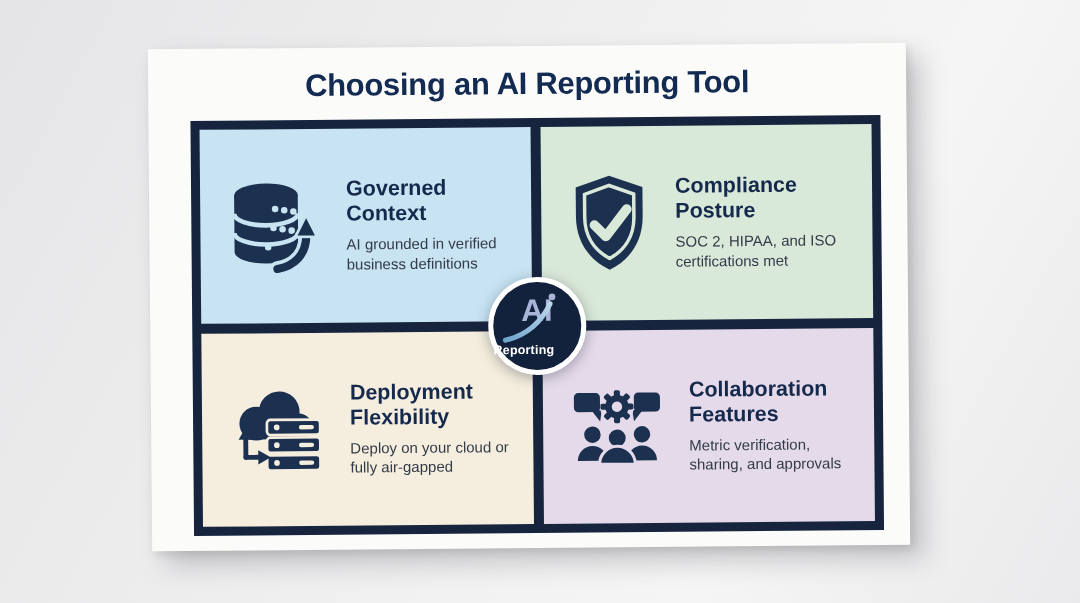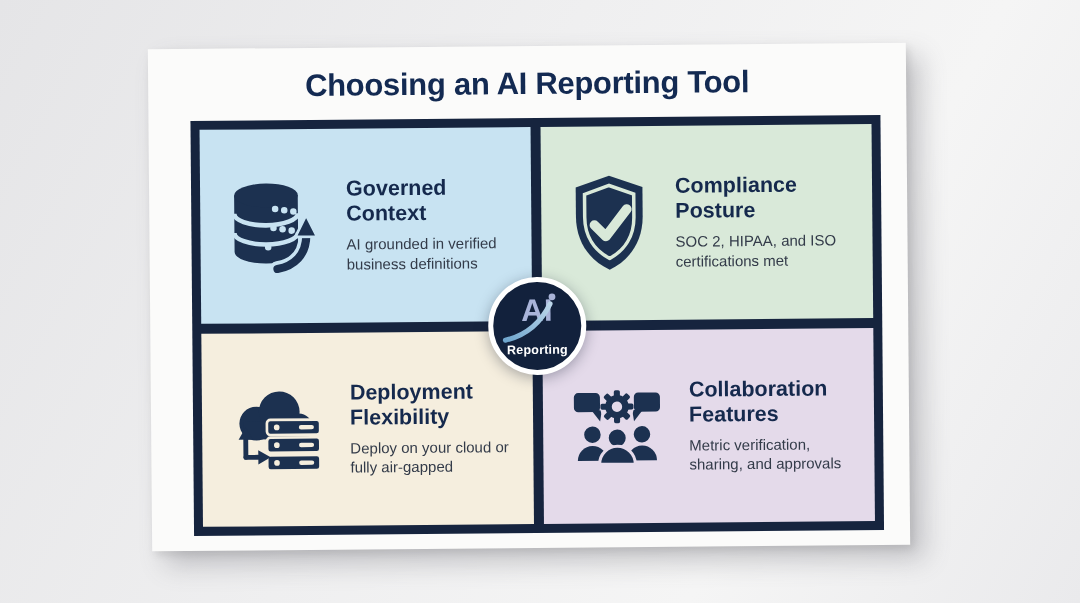--- a/index.html
+++ b/index.html
@@ -41,21 +41,21 @@
     width:88px;height:88px;border-radius:50%;
     background:#12213c;border:5px solid #ffffff;
     box-shadow:0 3px 14px rgba(20,30,50,0.35);
     z-index:5;
   }
   .badge-ai{
     position:absolute;top:13px;left:0;right:0;text-align:center;
     font-size:31px;font-weight:bold;color:#a9b4d9;line-height:1;letter-spacing:0.5px;
   }
   .badge-reporting{
-    position:absolute;bottom:13px;left:0;right:0;text-align:center;
+    position:absolute;bottom:13px;left:0;right:0;
     font-size:12.5px;font-weight:bold;color:#ffffff;letter-spacing:0.2px;
   }
   .badge-swoosh{position:absolute;left:0;top:0;width:88px;height:88px;z-index:6;pointer-events:none;}
 </style>
 </head>
 <body>
 
 <div class="card">
 
   <div class="page-title">Choosing an AI Reporting Tool</div>

